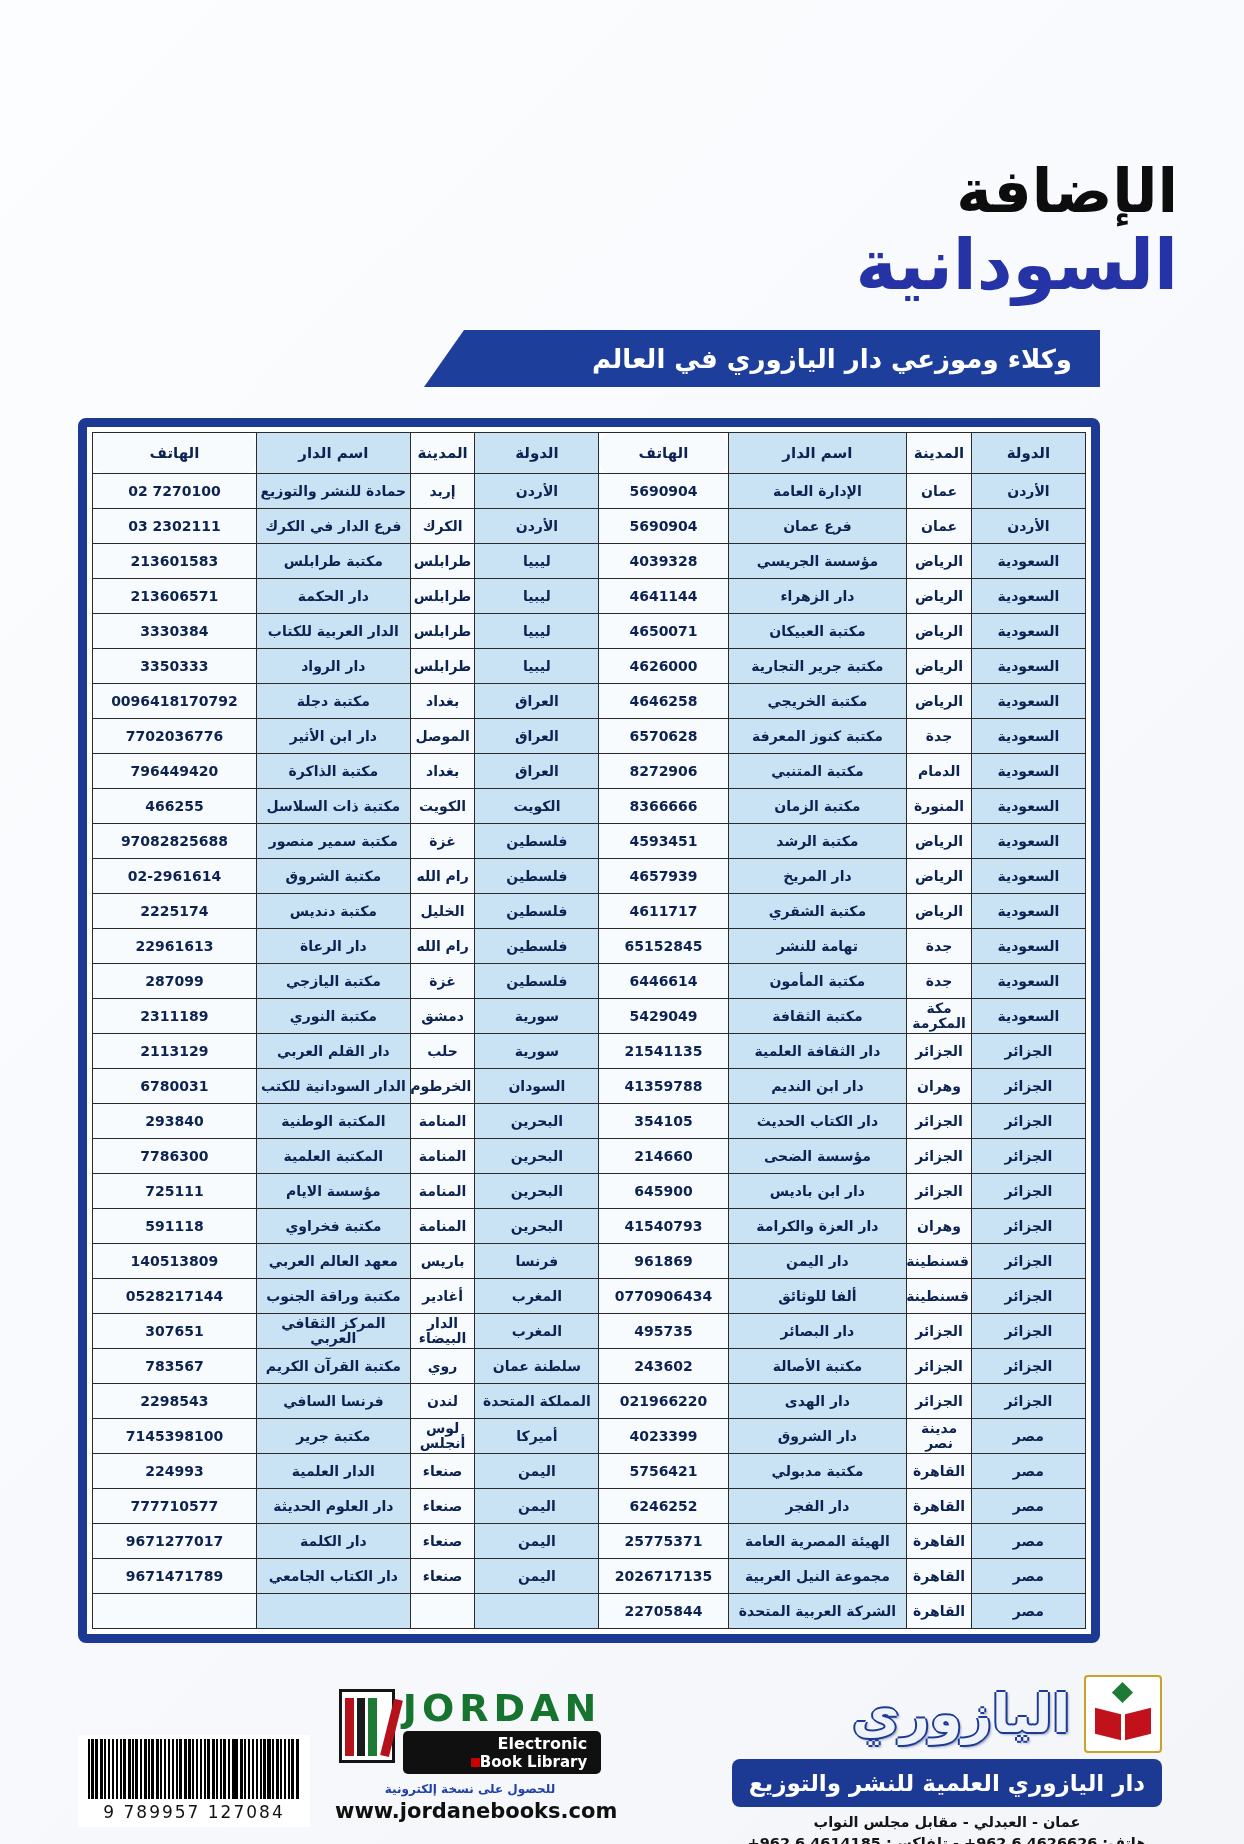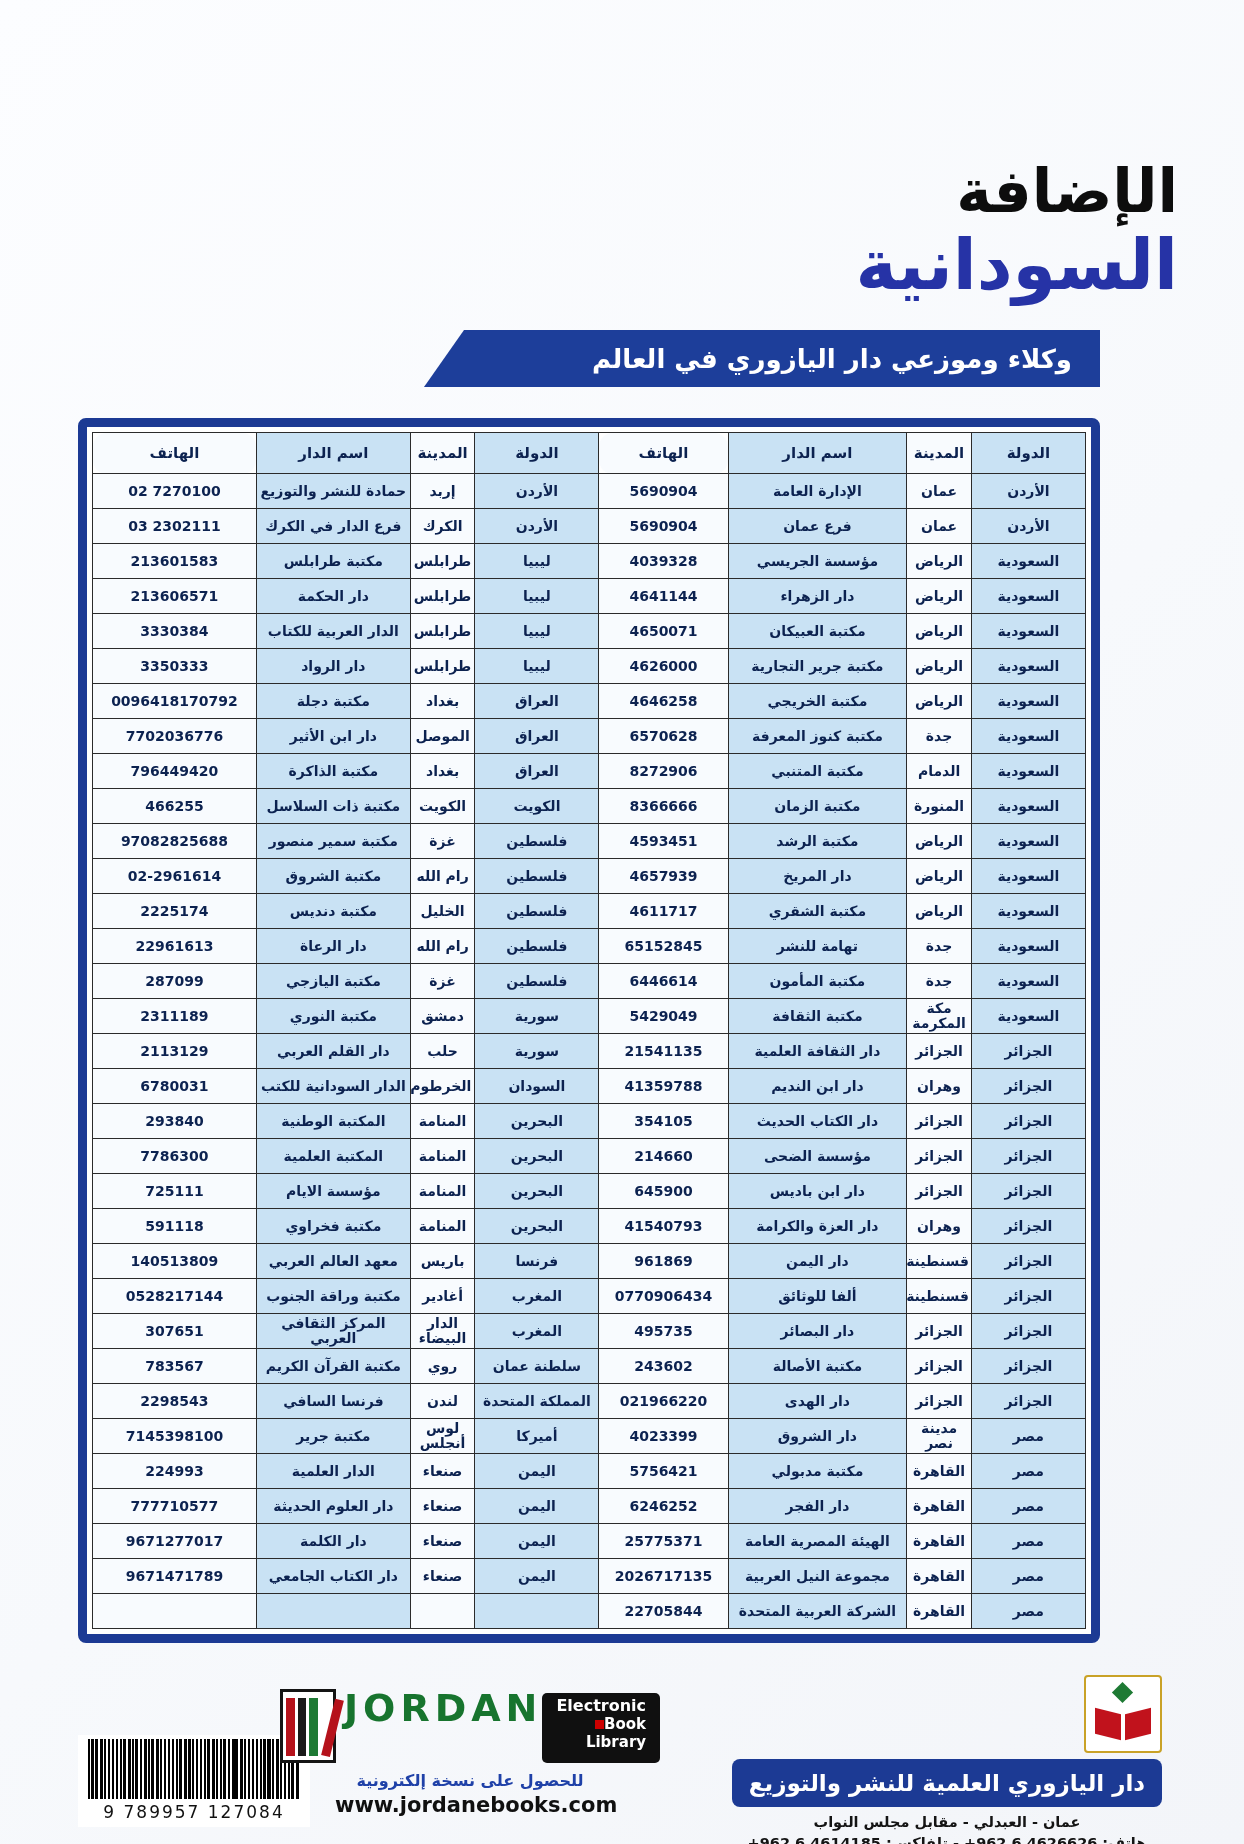--- a/index.html
+++ b/index.html
@@ -83,30 +83,30 @@
   .books-icon{
     width:56px;height:74px;border:3px solid #141414;background:#fff;
     display:flex;align-items:flex-end;justify-content:center;gap:3px;
     padding:4px 3px;box-sizing:border-box;
   }
   .books-icon i{display:block;width:9px;height:58px;}
   .b-red{background:#b5121b;}
   .b-black{background:#1a1a1a;}
   .b-green{background:#1e7a34;}
   .b-tilt{background:#b5121b;transform:rotate(14deg);transform-origin:bottom;}
-  .jordan-text{display:flex;flex-direction:row;justify-content:space-between;}
+  .jordan-text{display:flex;flex-direction:column;justify-content:space-between;}
   .jordan-name{font-size:38px;font-weight:900;color:#17742e;letter-spacing:5px;line-height:1;}
   .jordan-box{
     background:#101010;border-radius:5px;color:#fff;text-align:right;
     padding:3px 14px;margin-top:4px;
   }
   .jordan-box .l1{font-size:16px;font-weight:800;}
   .jordan-box .l2{font-size:15px;font-weight:800;}
   .jordan-box .l2::before{content:"";display:inline-block;width:9px;height:9px;background:#c00;margin-left:6px;}
-  .jordan-ar{margin-top:8px;font-size:16px;font-weight:800;color:#1f41a8;direction:rtl;}
+  .jordan-ar{margin-top:8px;font-size:12px;font-weight:800;color:#1f41a8;direction:rtl;}
   .jordan-url{margin-top:3px;font-size:21px;font-weight:800;color:#101010;}
 
   
   .yazouri{position:absolute;right:82px;top:0;width:430px;text-align:center;direction:rtl;}
   .yaz-toprow{display:flex;flex-direction:row;align-items:center;justify-content:flex-start;gap:14px;direction:rtl;}
   .yaz-mark{
     width:74px;height:74px;background:#fff;border:2px solid #c9a227;border-radius:4px;
     position:relative;flex:0 0 auto;
   }
   .yaz-leaf{position:absolute;left:29px;top:8px;width:15px;height:15px;background:#1e7a34;transform:rotate(45deg);}
@@ -524,20 +524,21 @@
       <div class="jordan-url">www.jordanebooks.com</div>
     </div>
 
     <div class="yazouri">
       <div class="yaz-toprow">
         <div class="yaz-mark">
           <div class="yaz-leaf"></div>
           <div class="yaz-bookl"></div>
           <div class="yaz-bookr"></div>
         </div>
+        <div class="yaz-name">اليازوري</div>
       </div>
       <div class="yaz-banner">دار اليازوري العلمية للنشر والتوزيع</div>
       <div class="yaz-lines">
         <div>عمان - العبدلي - مقابل مجلس النواب</div>
         <div>هاتف: 4626626 6 962+ - تلفاكس: 4614185 6 962+</div>
 
       </div>
     </div>
 
   </div>

